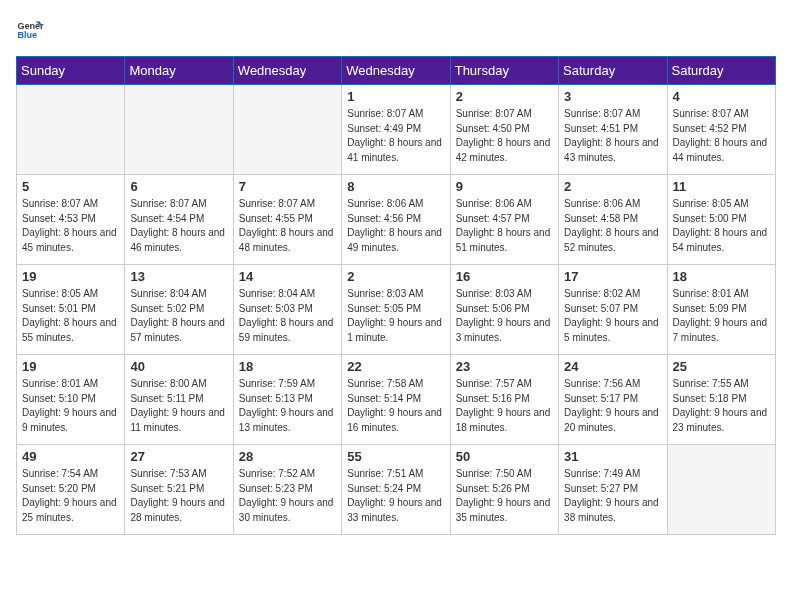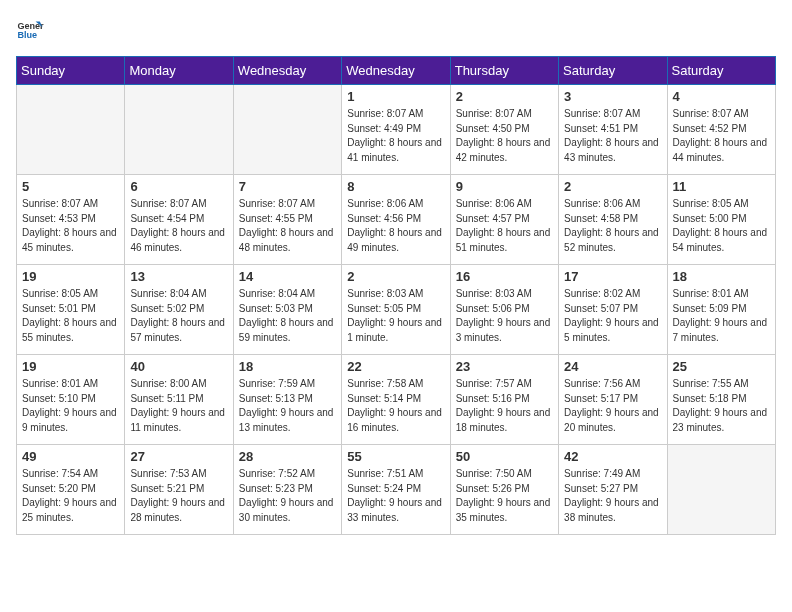--- a/index.html
+++ b/index.html
@@ -239,19 +239,19 @@
         </td>
         <td>
           <span class="day-num">55</span>
           <div class="cell-info">Sunrise: 7:51 AM<br>Sunset: 5:24 PM<br>Daylight: 9 hours and 33 minutes.</div>
         </td>
         <td>
           <span class="day-num">50</span>
           <div class="cell-info">Sunrise: 7:50 AM<br>Sunset: 5:26 PM<br>Daylight: 9 hours and 35 minutes.</div>
         </td>
         <td>
-          <span class="day-num">42</span>
+          <span class="day-num">31</span>
           <div class="cell-info">Sunrise: 7:49 AM<br>Sunset: 5:27 PM<br>Daylight: 9 hours and 38 minutes.</div>
         </td>
         <td class="empty"></td>
       </tr>
     </tbody>
 </table>
 
 </body></html>

